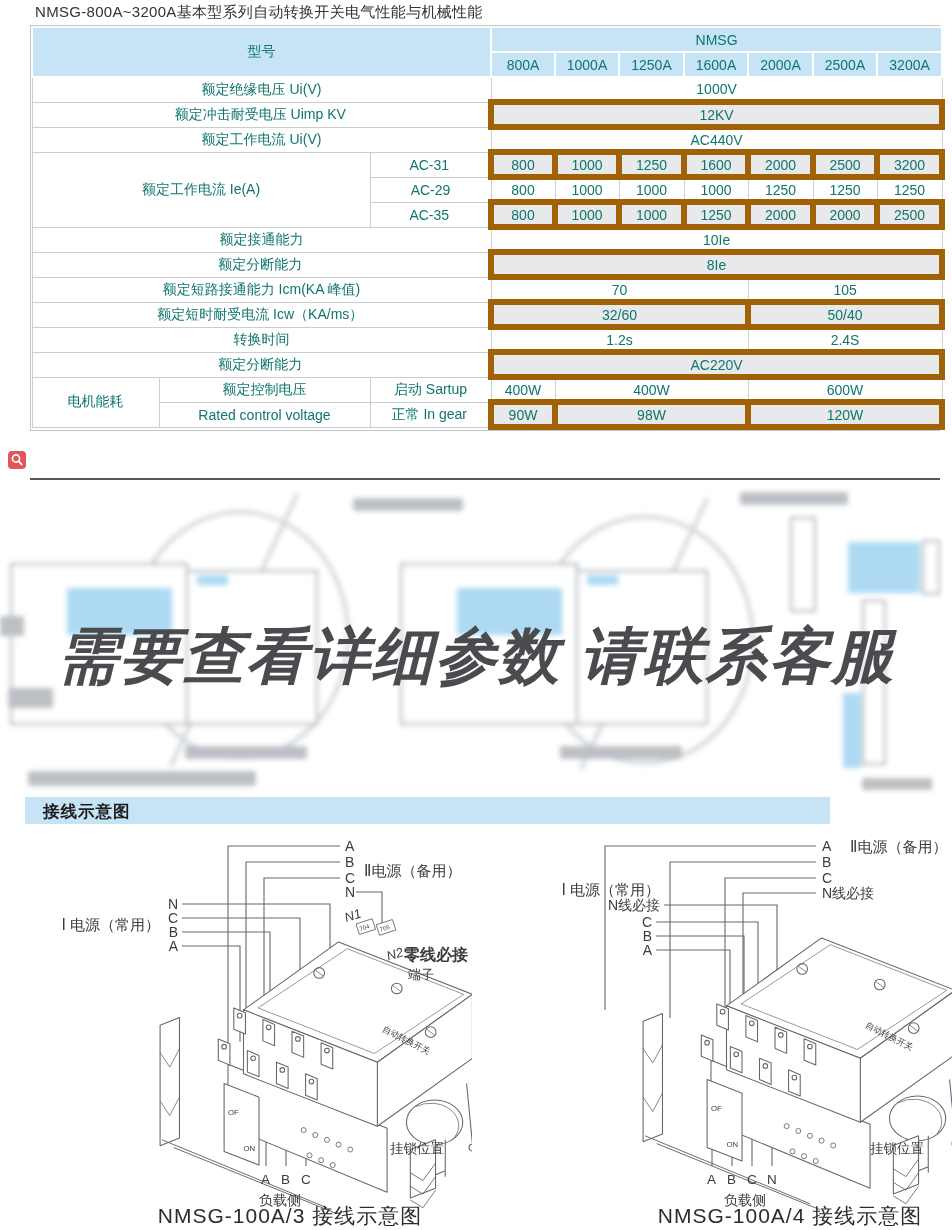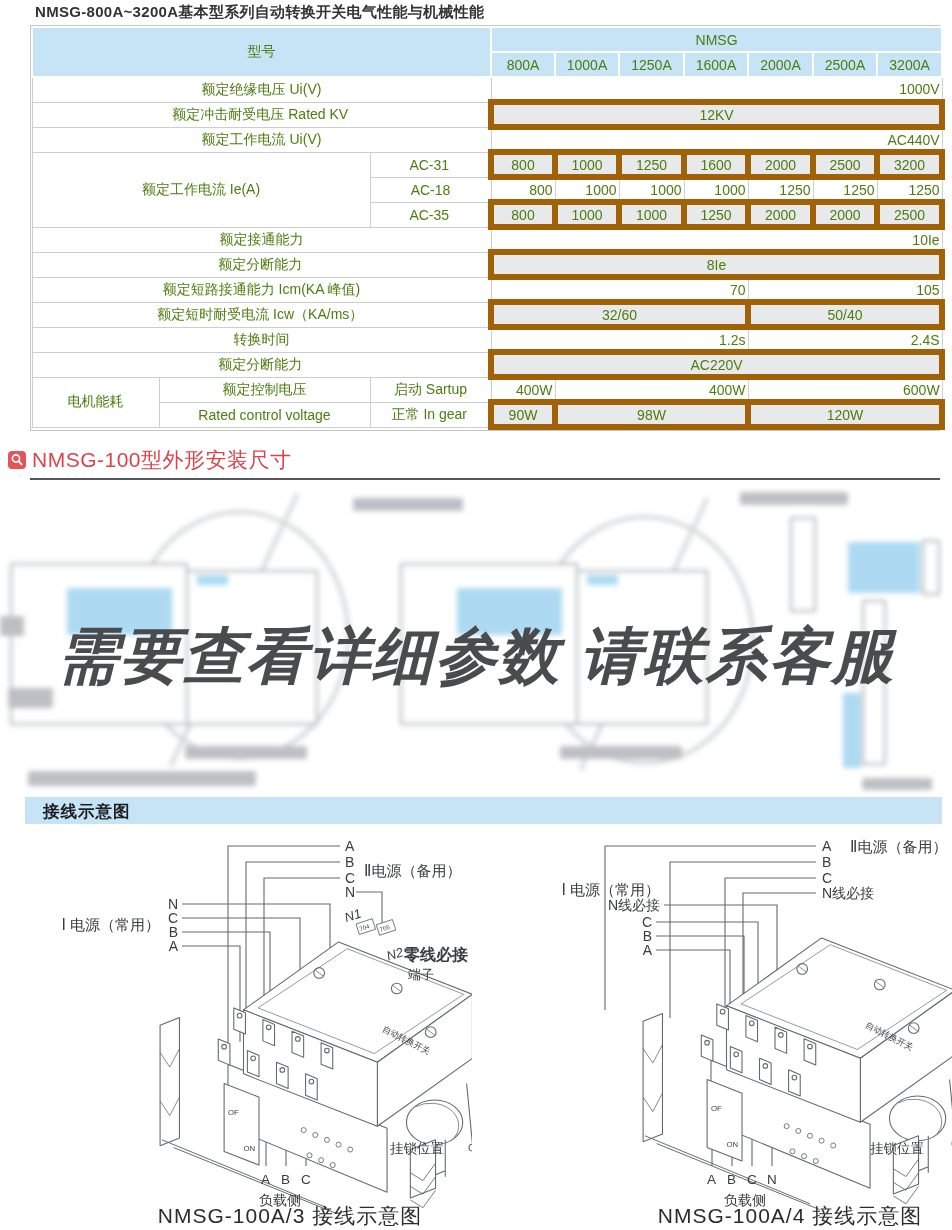--- a/index.html
+++ b/index.html
@@ -1,47 +1,47 @@
 <!DOCTYPE html>
 <html><head>
 <meta charset="utf-8">
 <style>
   * { margin:0; padding:0; box-sizing:border-box; }
   body { background:#fff; font-family:"Liberation Sans","DejaVu Sans",sans-serif; }
   #page { position:relative; width:952px; height:1230px; background:#fff; overflow:hidden; }
 
   
-  #page-title { position:absolute; left:35px; top:3px; font-size:15px; font-weight:700; color:#333; letter-spacing:.3px; }
+  #page-title { position:absolute; left:35px; top:3px; font-size:15px; font-weight:400; color:#333; letter-spacing:.3px; }
 
   
   #tablewrap { position:absolute; left:30px; top:25px; width:910px; border:1px solid #c3c7ca; }
-  #spec-table { border-collapse:collapse; table-layout:fixed; width:908px; font-size:14px; color:#4d7c0f; }
+  #spec-table { border-collapse:collapse; table-layout:fixed; width:908px; font-size:14px; color:#0f766e; }
   #spec-table td, #spec-table th { height:25px; text-align:center; vertical-align:middle; font-weight:400; padding:0 2px; overflow:hidden; white-space:nowrap; }
   #spec-table .hd  { background:#c6e4f5; border:2px solid #fff; }
   #spec-table .lab { background:#fff;    border:1px solid #cbced1; }
-  #spec-table .vw  { background:#fff;    border:1px solid #cfd2d5;text-align:right; }
+  #spec-table .vw  { background:#fff;    border:1px solid #cfd2d5; }
   #spec-table .vg  { background:#e7e9eb; border:6px solid #a16207; }
 
   
   #sec-icon { position:absolute; left:8px; top:451px; width:18px; height:18px; border-radius:4px; background:#e0575b; }
   #sec-title { position:absolute; left:32px; top:446px; font-size:21px; color:#d8444a; letter-spacing:.5px; }
   #sec-underline { position:absolute; left:30px; top:478px; width:910px; height:2px; background:#55565a; }
 
   
   #blurzone { position:absolute; left:0; top:488px; width:952px; height:306px; overflow:hidden;font-style:italic; }
   #blur-inner { position:absolute; inset:0; filter:blur(2.5px); opacity:.95; }
   .bx  { position:absolute; border:2px solid #a9aeb4; background:#fff; }
   .bf  { position:absolute; background:#a9d9f2; }
   .blob{ position:absolute; background:#b9bdc2; border-radius:2px; }
   .wm  { position:absolute; border:4px solid #d2d5d9; border-radius:50%; }
   .slash { position:absolute; width:4px; background:#d2d5d9; transform:rotate(25deg); }
   #watermark-text { position:absolute; left:0; right:0; top:128px; text-align:center; font-size:61px; font-weight:600; color:#4a4b4f; letter-spacing:2px; white-space:nowrap; }
 
   
-  #wiring-bar { position:absolute; left:25px; top:797px; width:917px; height:27px; background:#c6e4f5; }
+  #wiring-bar { position:absolute; left:25px; top:797px; width:805px; height:27px; background:#c6e4f5; }
   #wiring-bar span { display:inline-block; padding:4px 0 0 18px; font-size:16.5px; font-weight:bold; color:#1d1d1f; letter-spacing:1px; }
   #diagrams { position:absolute; left:0; top:830px; width:952px; height:400px; }
   #svgL { position:absolute; left:30px; top:8px; }
   #svgR { position:absolute; left:500px; top:8px; }
   .caption { position:absolute; top:372px; font-size:21px; color:#2b2c2e; letter-spacing:1px; text-align:center; }
   #captionL { left:120px; width:340px;text-align:center; }
   #captionR { left:620px; width:340px; }
   svg text { font-family:"Liberation Sans","DejaVu Sans",sans-serif; fill:#3a3c3e; }
   .wire { stroke:#66696d; stroke-width:1.1; fill:none; }
 </style>
@@ -78,40 +78,40 @@
             <td class="hd">1600A</td>
             <td class="hd">2000A</td>
             <td class="hd">2500A</td>
             <td class="hd">3200A</td>
           </tr>
           <tr>
             <td colspan="3" class="lab">额定绝缘电压 Ui(V)</td>
             <td colspan="7" class="vw">1000V</td>
           </tr>
           <tr>
-            <td colspan="3" class="lab">额定冲击耐受电压 Rated KV</td>
+            <td colspan="3" class="lab">额定冲击耐受电压 Uimp KV</td>
             <td colspan="7" class="vg">12KV</td>
           </tr>
           <tr>
             <td colspan="3" class="lab">额定工作电流 Ui(V)</td>
             <td colspan="7" class="vw">AC440V</td>
           </tr>
           <tr>
             <td colspan="2" rowspan="3" class="lab">额定工作电流 Ie(A)</td>
             <td class="lab">AC-31</td>
             <td class="vg">800</td>
             <td class="vg">1000</td>
             <td class="vg">1250</td>
             <td class="vg">1600</td>
             <td class="vg">2000</td>
             <td class="vg">2500</td>
             <td class="vg">3200</td>
           </tr>
           <tr>
-            <td class="lab">AC-18</td>
+            <td class="lab">AC-29</td>
             <td class="vw">800</td>
             <td class="vw">1000</td>
             <td class="vw">1000</td>
             <td class="vw">1000</td>
             <td class="vw">1250</td>
             <td class="vw">1250</td>
             <td class="vw">1250</td>
           </tr>
           <tr>
             <td class="lab">AC-35</td>
@@ -168,21 +168,20 @@
         </tbody>
       </table>
   </div>
 
   <div id="sec-icon">
     <svg width="18" height="18" viewBox="0 0 18 18">
       <circle cx="8" cy="7.5" r="3.6" fill="none" stroke="#fff" stroke-width="1.6"></circle>
       <line x1="10.6" y1="10.2" x2="13.6" y2="13.4" stroke="#fff" stroke-width="1.8" stroke-linecap="round"></line>
     </svg>
   </div>
-  <div id="sec-title">NMSG-100型外形安装尺寸</div>
   <div id="sec-underline"></div>
 
   <div id="blurzone">
     <div id="blur-inner">
       <div class="wm" style="left:130px;top:22px;width:220px;height:250px;"></div>
       <div class="wm" style="left:535px;top:27px;width:220px;height:250px;"></div>
       <div class="slash" style="left:232px;top:-8px;height:300px;"></div>
       <div class="slash" style="left:642px;top:-4px;height:300px;"></div>
 
       <div class="bx" style="left:10px;top:75px;width:178px;height:162px;"></div>

